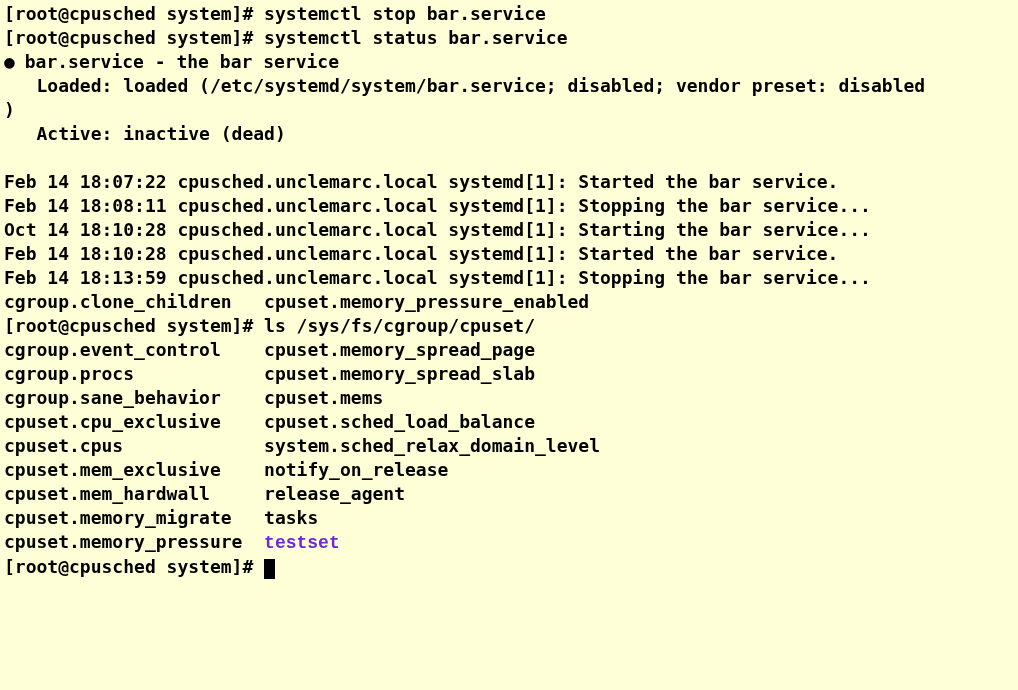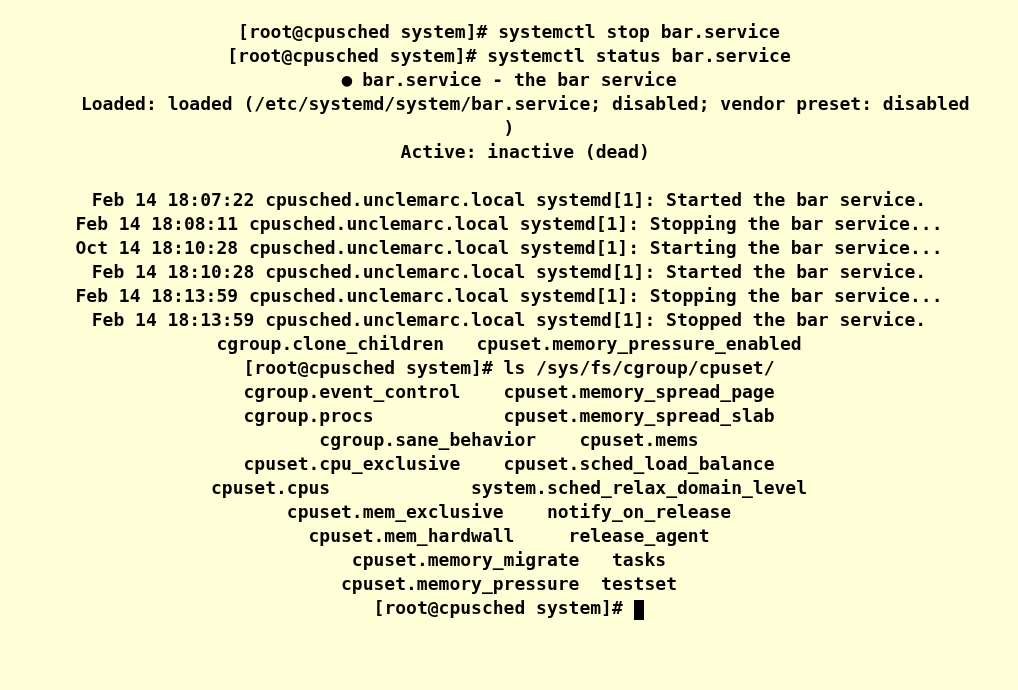--- a/index.html
+++ b/index.html
@@ -9,32 +9,32 @@
     height: 690px;
     background: #ffffd7;
     font-family: "DejaVu Sans Mono", "Liberation Mono", Consolas, monospace;
     font-size: 18px;
     line-height: 24px;
     color: #000000;
     font-weight: bold;
     overflow: hidden;
   }
   .terminal {
-    padding: 20px 4px;
-    text-align: center;
+    padding: 2px 4px;
   }
   .line {
     white-space: pre;
   }
   .bullet {
     display: inline-block;
     width: 0.55em;
   }
   .dir-link {
-    color: #000000;
+    color: #6d28d9;
+    font-family: Liberation Mono, monospace;
   }
   .cursor {
     display: inline-block;
     width: 0.6em;
     height: 1.1em;
     background: #000000;
     vertical-align: text-bottom;
     margin-bottom: -2px;
   }
 </style>
@@ -47,21 +47,20 @@
   <div class="line"><span class="bullet">●</span><span> bar.service - the bar service</span></div>
   <div class="line">   Loaded: loaded (/etc/systemd/system/bar.service; disabled; vendor preset: disabled</div>
   <div class="line">)</div>
   <div class="line">   Active: inactive (dead)</div>
   <div class="line"> </div>
   <div class="line">Feb 14 18:07:22 cpusched.unclemarc.local systemd[1]: Started the bar service.</div>
   <div class="line">Feb 14 18:08:11 cpusched.unclemarc.local systemd[1]: Stopping the bar service...</div>
   <div class="line">Oct 14 18:10:28 cpusched.unclemarc.local systemd[1]: Starting the bar service...</div>
   <div class="line">Feb 14 18:10:28 cpusched.unclemarc.local systemd[1]: Started the bar service.</div>
   <div class="line">Feb 14 18:13:59 cpusched.unclemarc.local systemd[1]: Stopping the bar service...</div>
-  <div class="line">Feb 14 18:13:59 cpusched.unclemarc.local systemd[1]: Stopped the bar service.</div>
   <div class="line"><span>cgroup.clone_children   </span><span>cpuset.memory_pressure_enabled</span></div>
   <div class="line"><span>[root@cpusched system]# </span><span>ls /sys/fs/cgroup/cpuset/</span></div>
   <div class="line"><span>cgroup.event_control    </span><span>cpuset.memory_spread_page</span></div>
   <div class="line"><span>cgroup.procs            </span><span>cpuset.memory_spread_slab</span></div>
   <div class="line"><span>cgroup.sane_behavior    </span><span>cpuset.mems</span></div>
   <div class="line"><span>cpuset.cpu_exclusive    </span><span>cpuset.sched_load_balance</span></div>
   <div class="line"><span>cpuset.cpus             </span><span>system.sched_relax_domain_level</span></div>
   <div class="line"><span>cpuset.mem_exclusive    </span><span>notify_on_release</span></div>
   <div class="line"><span>cpuset.mem_hardwall     </span><span>release_agent</span></div>
   <div class="line"><span>cpuset.memory_migrate   </span><span>tasks</span></div>

